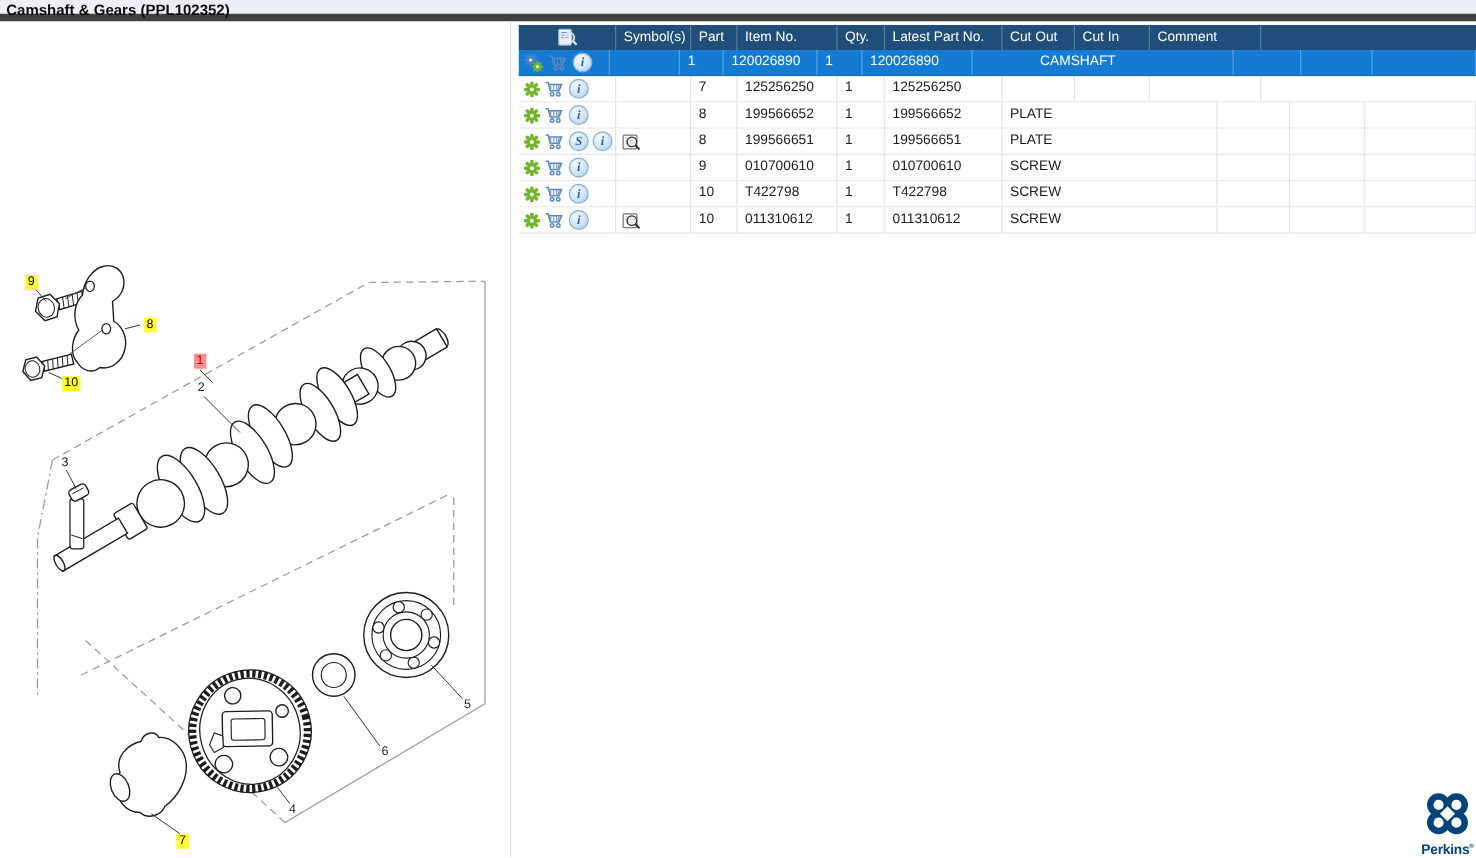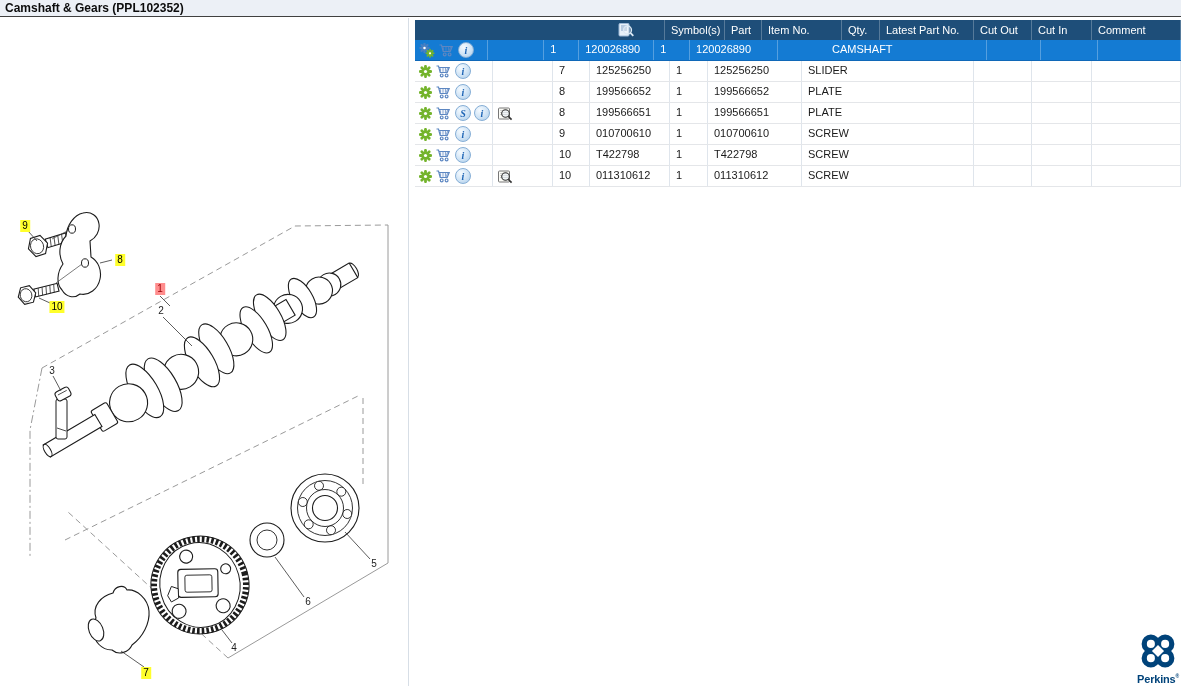--- a/index.html
+++ b/index.html
@@ -1,41 +1,41 @@
 <!DOCTYPE html>
 <html><head>
 <meta charset="utf-8">
 <style>
   html,body{margin:0;padding:0;background:#fff;}
   #screen{position:relative;width:1181px;height:686px;overflow:hidden;background:#fff;
           font-family:"Liberation Sans",sans-serif;color:#1a1a1a;}
   
   #titlebar{position:absolute;left:0;top:0;width:100%;height:17px;background:#ecf0f6;
-            border-bottom:1px solid #404040;font-size:12px;font-weight:bold;line-height:17px;
+            border-bottom:6px solid #404040;font-size:12px;font-weight:bold;line-height:17px;
             padding-left:5px;box-sizing:border-box;color:#0c0c0c;}
   
   #toolbar{position:absolute;left:3px;top:22px;width:40px;height:168px;background:#b4b4b4;
            border:1px solid #8f8f8f;box-shadow:inset 1px 1px 0 #d6d6d6;display:flex;
            flex-direction:column;align-items:center;box-sizing:border-box;}
   .tb{width:23px;height:21px;background:linear-gradient(#e3e3e3,#bcbcbc);border:1px solid #878787;
       border-radius:3px;display:flex;align-items:center;justify-content:center;padding:0;cursor:pointer;}
   .tb1{margin-top:11px;} .tb2{margin-top:5px;} .tb3{margin-top:14px;} .tb4{margin-top:4px;}
   .tb5{margin-top:auto;margin-bottom:9px;}
   
   #diagram{position:absolute;left:0;top:18px;width:408px;height:668px;background:#fff;}
   #art{position:absolute;left:0;top:177px;}
   .lbl{position:absolute;transform:translate(-50%,-50%);font-size:10px;line-height:12px;
        padding:0 2px;white-space:nowrap;cursor:pointer;}
   .lbl.yellow{background:#ffff2b;color:#000;}
   .lbl.red{background:#ff8d8d;color:#9c0006;}
   .lbl.plain{color:#222;background:transparent;}
   #vdivider{position:absolute;left:408px;top:18px;width:1px;height:668px;background:#d7dee6;}
   
   #table{position:absolute;left:415px;top:20px;width:766px;}
-  #thead{display:flex;height:20px;background:#1e4e79;color:#fff;justify-content:flex-end;}
+  #thead{display:flex;height:20px;background:#1e4e79;color:#fff;}
   .hcell{box-sizing:border-box;border-right:1px solid rgba(255,255,255,.25);font-size:11px;
          line-height:20px;padding-left:6px;white-space:nowrap;overflow:hidden;}
   .hcell.hicons{display:flex;align-items:center;justify-content:center;padding-left:0;}
   .row{display:flex;height:20px;background:#fff;border-bottom:1px solid #e4e6e9;}
   .row.selected{background:#147bd3;color:#fff;border-bottom-color:#1068b8;}
   .cell{box-sizing:border-box;border-right:1px solid #dfe5ec;font-size:11px;line-height:19px;
         padding-left:6px;white-space:nowrap;overflow:hidden;}
   .row.selected .cell{border-right-color:rgba(255,255,255,.28);}
   .cell.icons{display:flex;align-items:center;gap:3px;padding-left:4px;}
   .ric{display:inline-flex;align-items:center;cursor:pointer;}
@@ -310,21 +310,20 @@
             </span>
             <span class="ric">
               <span class="cic">i</span>
             </span>
           </div>
           <div class="cell icons" style="width: 60px;"></div>
           <div class="cell" style="width: 37px;">7</div>
           <div class="cell" style="width: 80px;">125256250</div>
           <div class="cell" style="width: 38px;">1</div>
           <div class="cell" style="width: 94px;">125256250</div>
-          <div class="cell" style="width: 172px;">SLIDER</div>
           <div class="cell" style="width: 58px;"></div>
           <div class="cell" style="width: 60px;"></div>
           <div class="cell" style="width: 89px;"></div>
         </div>
         <div class="row">
           <div class="cell icons" style="width: 78px;">
             <span class="ric">
               <svg width="13" height="13" viewBox="-6.5 -6.5 13 13">
                 <g stroke="#74b42c" stroke-width="2.8" stroke-linecap="round">
                   <line x1="-5.2" y1="0" x2="5.2" y2="0"></line>

